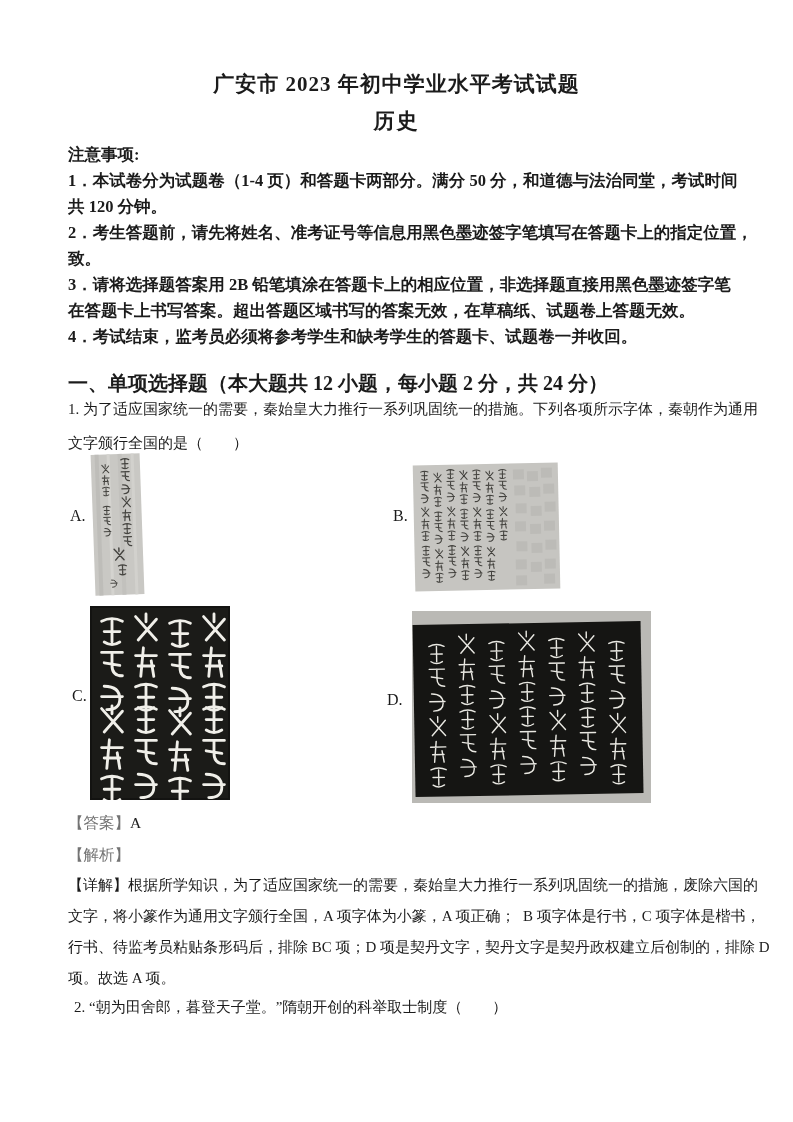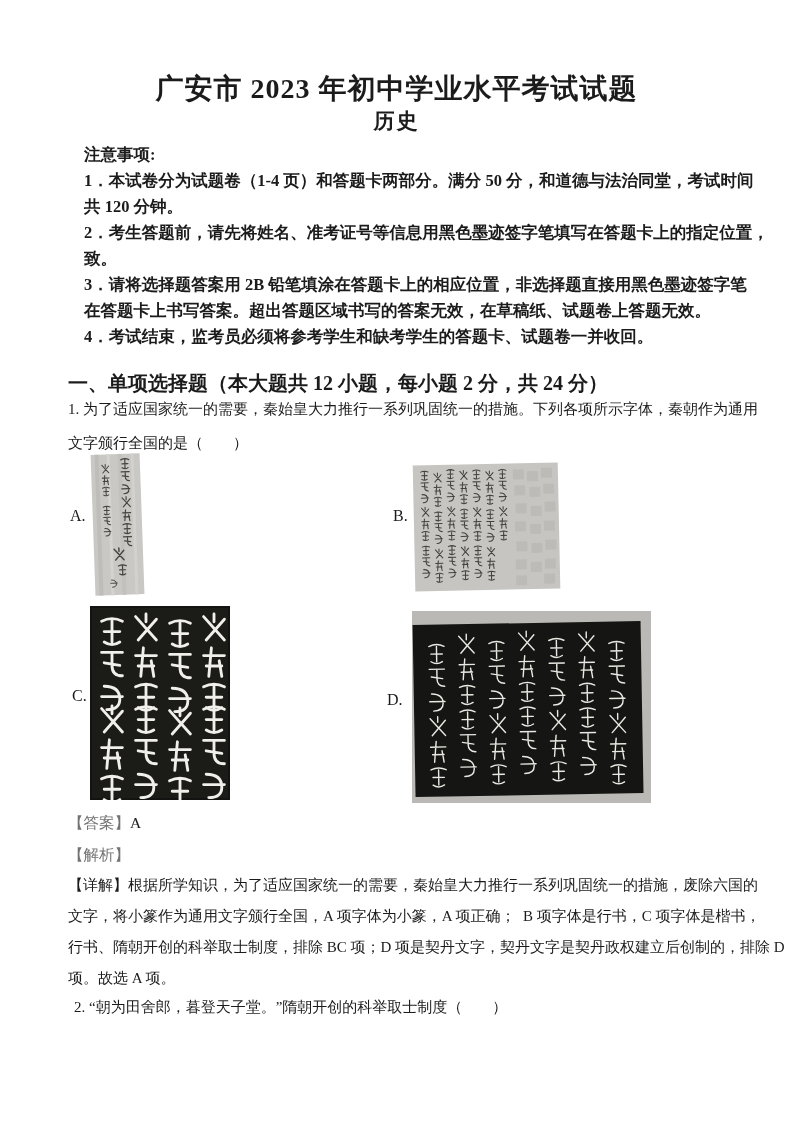--- a/index.html
+++ b/index.html
@@ -1,22 +1,22 @@
 <!DOCTYPE html>
 <html><head>
 <meta charset="utf-8">
 <style>
   html,body{margin:0;padding:0;background:#ffffff;}
   .page{position:relative;width:793px;height:1122px;background:#ffffff;overflow:hidden;
         font-family:"Liberation Serif","DejaVu Serif",serif;color:#1b1b1b;}
   .abs{position:absolute;}
   .center{left:0;width:793px;text-align:center;}
-  .title{top:70px;font-size:28px;font-weight:bold;letter-spacing:1px;}
+  .title{top:70px;font-size:21px;font-weight:bold;letter-spacing:1px;}
   .subtitle{top:107px;font-size:21px;font-weight:bold;letter-spacing:2px;}
-  .notice{top:142px;left:68px;width:700px;font-weight:bold;font-size:16.5px;margin-left:16px;}
+  .notice{top:142px;left:68px;width:700px;font-weight:bold;font-size:16.5px;}
   .notice .ln{height:26px;line-height:26px;white-space:pre;}
   .section-head{top:370px;left:68px;font-size:20px;font-weight:bold;white-space:pre;}
   .q1{top:392px;left:68px;width:700px;}
   .qln{height:34px;line-height:34px;font-size:15px;white-space:pre;}
   .opt-label{font-size:16px;}
   .label-a{left:70px;top:507px;}
   .label-b{left:393px;top:507px;}
   .label-c{left:72px;top:687px;}
   .label-d{left:387px;top:691px;}
   .img-a{left:88px;top:452px;}
@@ -201,19 +201,19 @@
 
   <div class="abs ans">
     <span class="blue">【答案】</span><span>A</span>
   </div>
 
   <div class="abs ana blue">【解析】</div>
 
   <div class="abs detail">
     <div class="dln">【详解】根据所学知识，为了适应国家统一的需要，秦始皇大力推行一系列巩固统一的措施，废除六国的</div>
     <div class="dln">文字，将小篆作为通用文字颁行全国，A 项字体为小篆，A 项正确；  B 项字体是行书，C 项字体是楷书，</div>
-    <div class="dln">行书、隋朝开创的科举取士制度，排除 BC 项；D 项是契丹文字，契丹文字是契丹政权建立后创制的，排除 D</div>
+    <div class="dln">行书、待监考员粘贴条形码后，排除 BC 项；D 项是契丹文字，契丹文字是契丹政权建立后创制的，排除 D</div>
     <div class="dln">项。故选 A 项。</div>
   </div>
 
   <div class="abs q2">2. “朝为田舍郎，暮登天子堂。”隋朝开创的科举取士制度（　　）</div>
 
 </div>
 
 </body></html>

